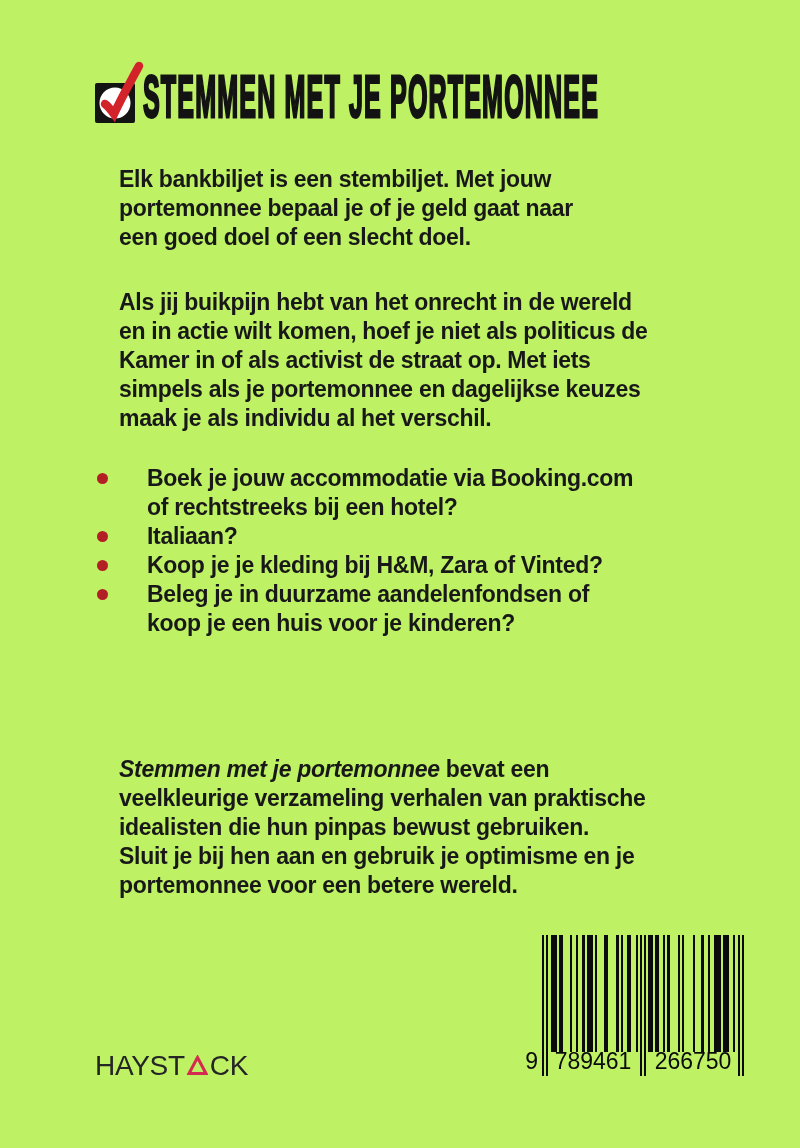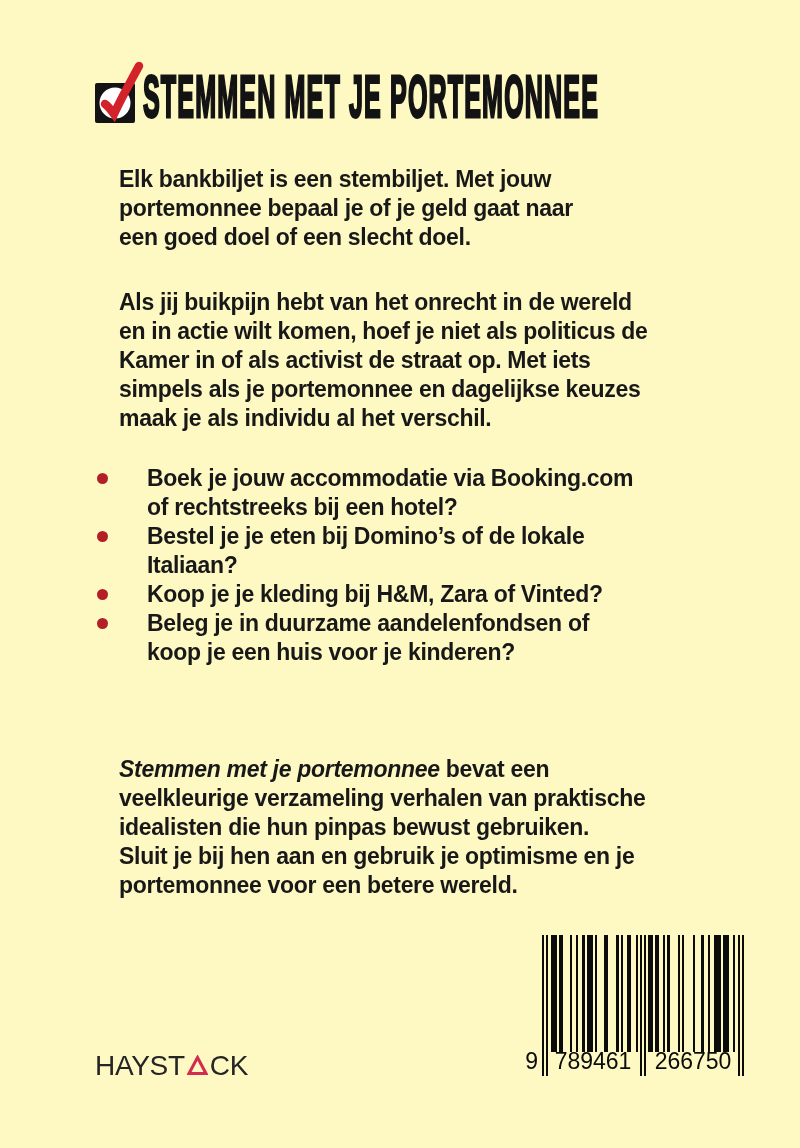--- a/index.html
+++ b/index.html
@@ -1,17 +1,17 @@
 <!DOCTYPE html>
 <html><head>
 <meta charset="utf-8">
 <style>
   html,body{margin:0;padding:0;background:#fff;}
   .cover{
-    position:relative;width:800px;height:1148px;background:#fef9c3;
+    position:relative;width:800px;height:1148px;background:#bef264;
     font-family:"Liberation Sans",sans-serif;color:#181818;overflow:hidden;
   }
   
   .mark{position:absolute;left:92px;top:60px;width:56px;height:66px;}
   .title{position:absolute;left:143px;top:67px;margin:0;white-space:nowrap;}
   .title .t{
     display:inline-block;font-size:44px;line-height:1;font-weight:700;color:#131313;
     -webkit-text-stroke:2.2px #131313;letter-spacing:2px;white-space:nowrap;
     transform:scale(0.57,1.36);transform-origin:left top;
   }
@@ -78,21 +78,20 @@
   </section>
 
   <ul class="block" id="bullets">
     <li>
       <span class="dot"></span>
       <div class="ln">Boek je jouw accommodatie via Booking.com</div>
       <div class="ln">of rechtstreeks bij een hotel?</div>
     </li>
     <li>
       <span class="dot"></span>
-      <div class="ln">Bestel je je eten bij Domino’s of de lokale</div>
       <div class="ln">Italiaan?</div>
     </li>
     <li>
       <span class="dot"></span>
       <div class="ln">Koop je je kleding bij H&amp;M, Zara of Vinted?</div>
     </li>
     <li>
       <span class="dot"></span>
       <div class="ln">Beleg je in duurzame aandelenfondsen of</div>
       <div class="ln">koop je een huis voor je kinderen?</div>

